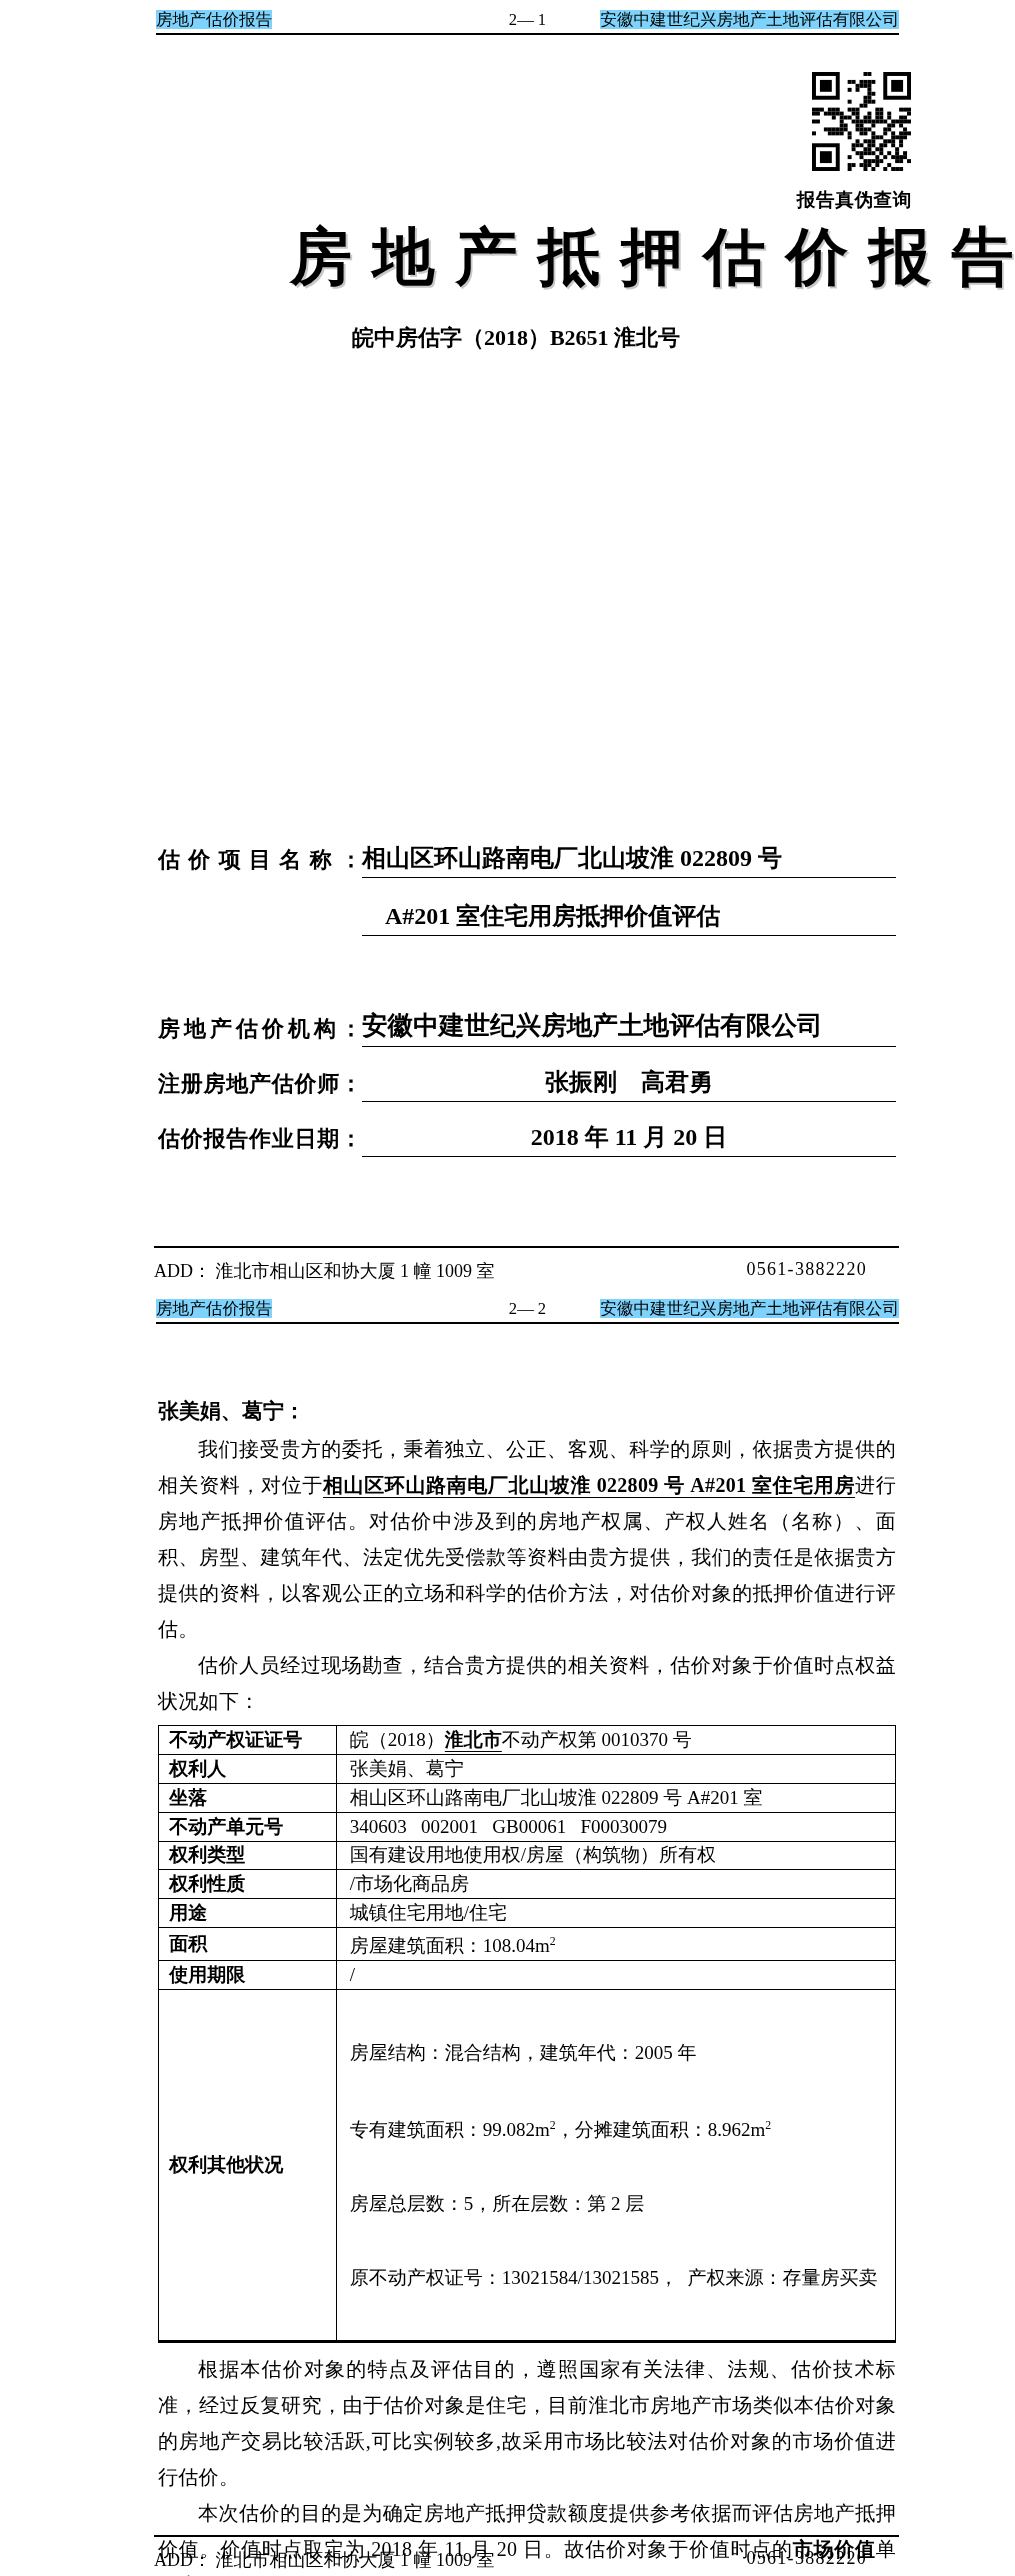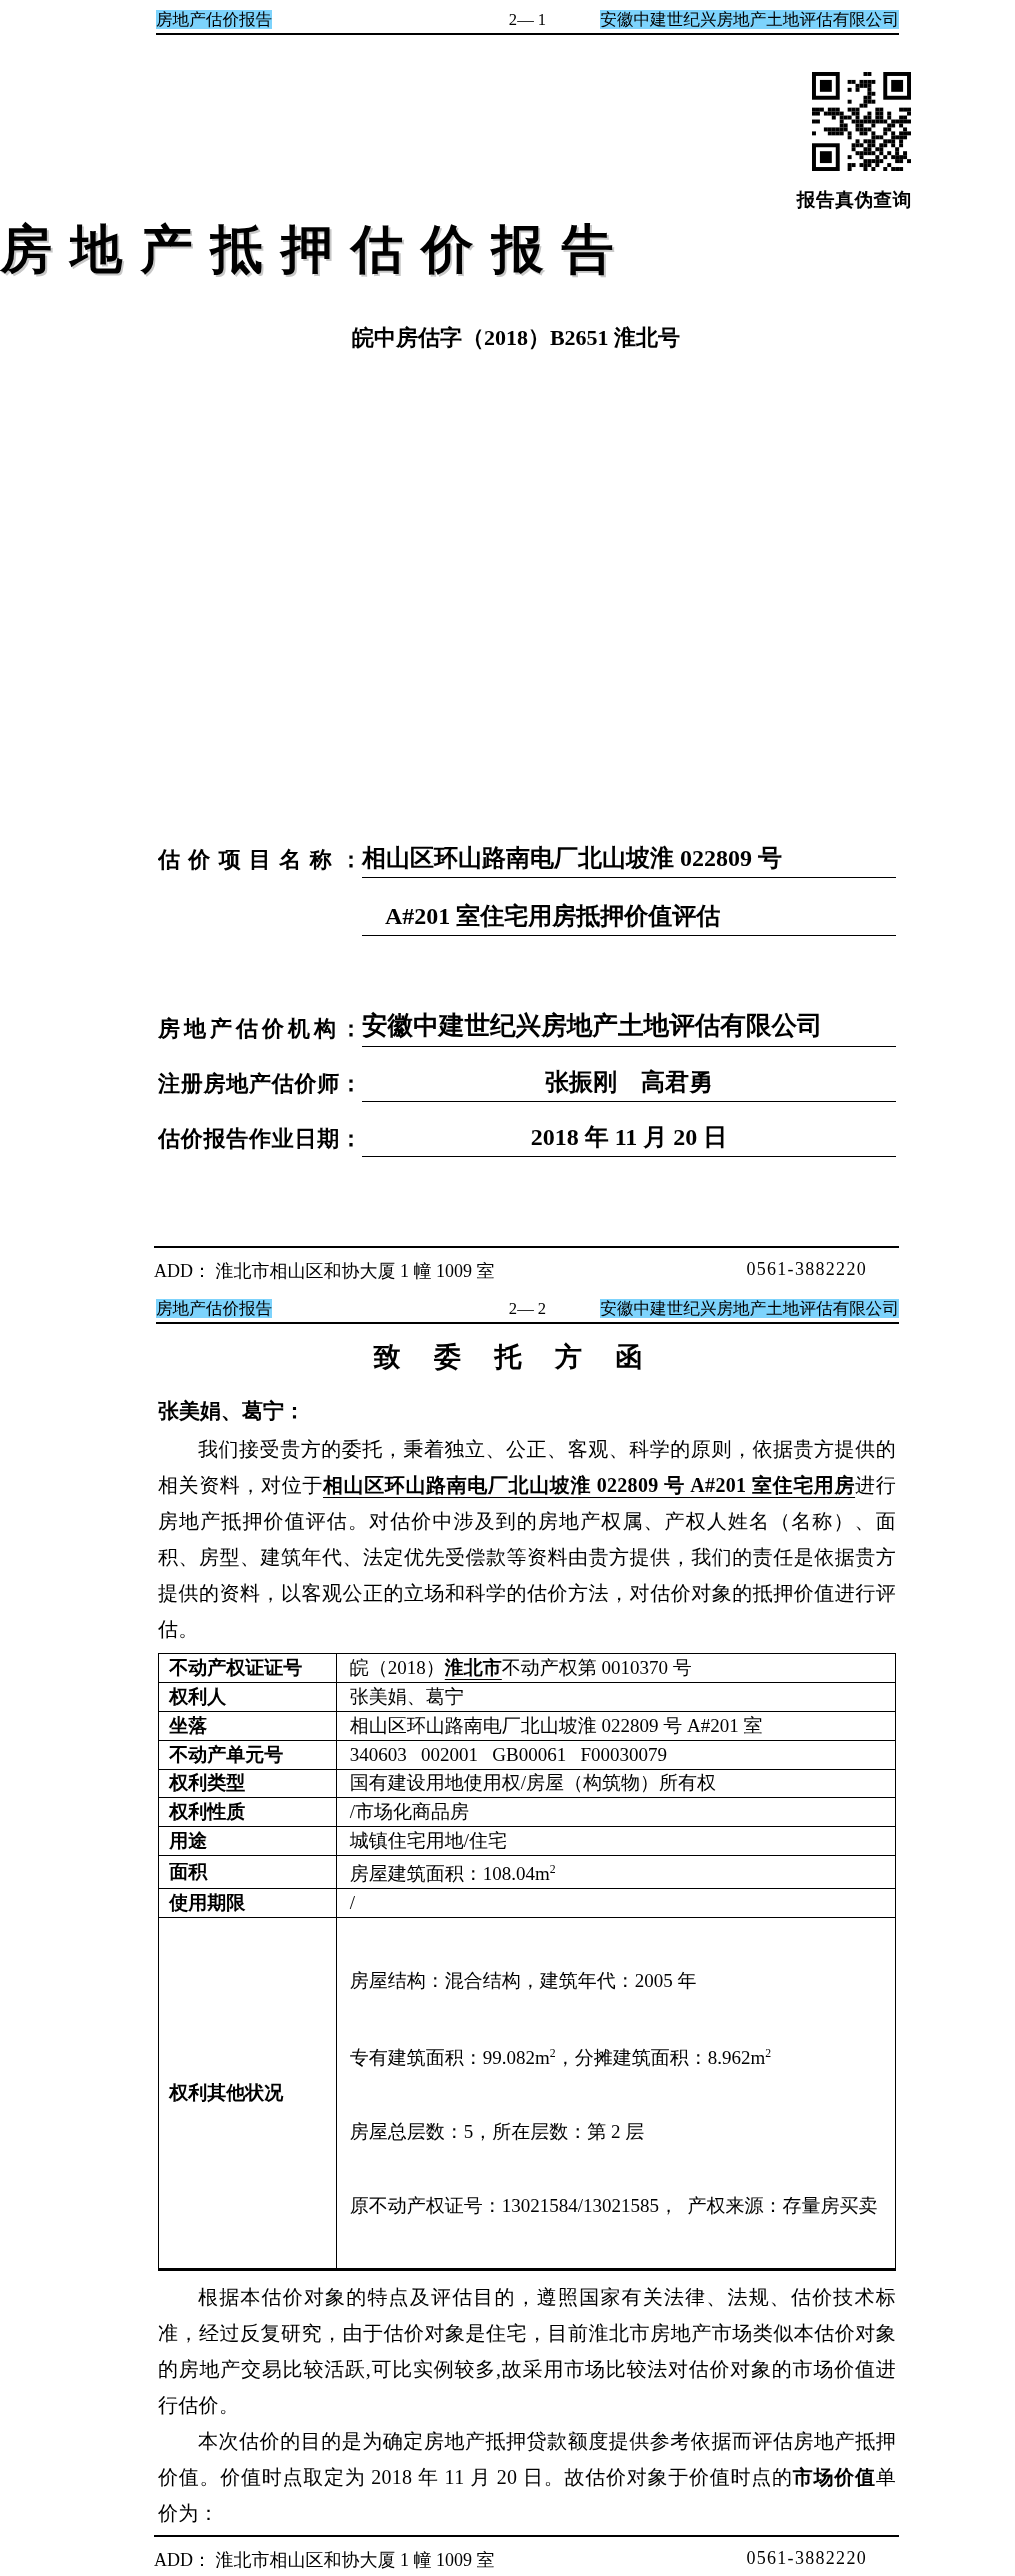--- a/index.html
+++ b/index.html
@@ -22,21 +22,21 @@
   .page-header .hc { position: absolute; left: 0; right: 0; text-align: center; }
   .page-header .hl, .page-header .hr { position: relative; z-index: 1; background: #7dd3fc; }
 
   .qr-block { position: absolute; top: 72px; right: 105px; width: 99px; }
   .qr-block svg { display: block; width: 99px; height: 99px; }
   .qr-caption { position: absolute; top: 187px; right: 104px; width: 128px;
     text-align: right; font-size: 18.6px; font-weight: bold; letter-spacing: 0.6px; }
 
   .doc-title {
     position: absolute; top: 215px; left: 0; right: 0;
-    text-align: left; font-size: 52px; font-weight: bold; letter-spacing: 2.6px;
+    text-align: right; font-size: 62px; font-weight: bold; letter-spacing: 2.6px;
     text-shadow: 1.9px 1.9px 0 #c8c8c8;
     white-space: nowrap;
   }
   .report-no {
     position: absolute; top: 323px; left: 16px; right: 0;
     text-align: center; font-size: 22px; font-weight: bold;
   }
 
   .field-row {
     position: absolute; left: 158px; right: 120px; height: 38px;
@@ -332,26 +332,26 @@
   </div>
 </div>
 
 <div class="page" id="page-2">
   <div class="page-header">
     <span class="hl">房地产估价报告</span>
     <span class="hc">2— 2</span>
     <span class="hr">安徽中建世纪兴房地产土地评估有限公司</span>
   </div>
 
-  <div class="letter-title">致 委 托 方 函</div>
   <div class="greeting">张美娟、葛宁：</div>
 
   <div class="body-flow">
     <p class="para"><span>我们接受贵方的委托，秉着独立、公正、客观、科学的原则，依据贵方提供的相关资料，对位于</span><span class="b u">相山区环山路南电厂北山坡淮 022809 号 A#201 室住宅用房</span><span>进行房地产抵押价值评估。对估价中涉及到的房地产权属、产权人姓名（名称）、面积、房型、建筑年代、法定优先受偿款等资料由贵方提供，我们的责任是依据贵方提供的资料，以客观公正的立场和科学的估价方法，对估价对象的抵押价值进行评估。</span></p>
 
+    <p class="para">估价人员经过现场勘查，结合贵方提供的相关资料，估价对象于价值时点权益状况如下：</p>
 
     <table class="info">
       <tbody>
           <tr>
         <td class="lab">不动产权证证号</td>
         <td class="val"><span>皖（2018）</span><span class="b u">淮北市</span><span>不动产权第 0010370 号</span></td>
       </tr>
       <tr>
         <td class="lab">权利人</td>
         <td class="val">张美娟、葛宁</td>

